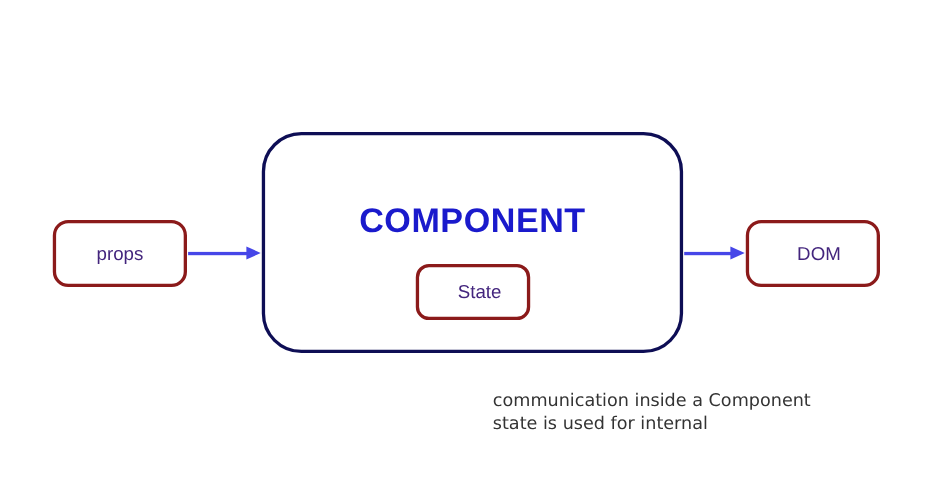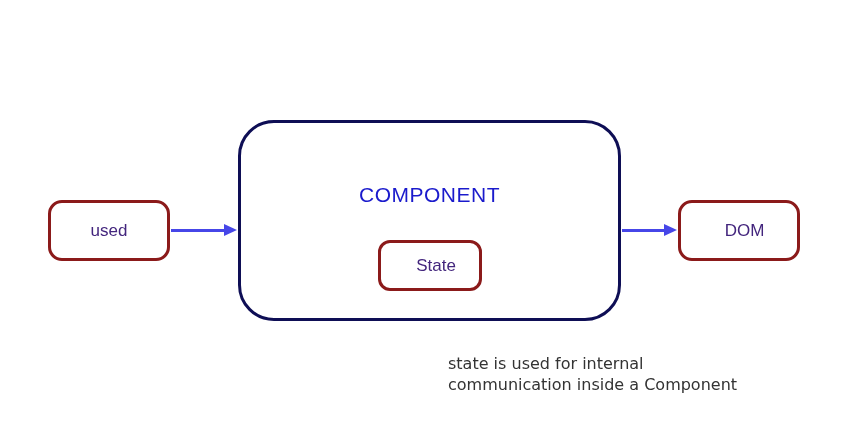--- a/index.html
+++ b/index.html
@@ -43,22 +43,22 @@
     left:238px;top:120px;width:383px;height:201px;
     background:var(--background);
     border:3px solid var(--component-border-navy);
     border-radius:36px;
   }
   .component-title{
     position:absolute;
     left:238px;top:183px;width:383px;
     text-align:center;
     color:var(--component-title-blue);
-    font-size:21px;
-    font-weight:normal;
+    font-size:31px;
+    font-weight:bold;
     letter-spacing:0.5px;
   }
   .node-state{
     left:378px;top:240px;width:104px;height:51px;
     border-radius:12px;
     padding-left:12px;
   }
   .arrow-line{
     position:absolute;
     height:3px;
@@ -84,38 +84,38 @@
     line-height:21px;
     white-space:nowrap;
   }
 </style>
 </head>
 <body>
 
 <div class="canvas">
 
   <div class="node node-props">
-    <span>used</span>
+    <span>props</span>
   </div>
 
   <div class="arrow-line arrow1-line"></div>
   <div class="arrow-head arrow1-head"></div>
 
   <div class="component-box"></div>
   <div class="component-title">COMPONENT</div>
 
   <div class="node node-state">
     <span>State</span>
   </div>
 
   <div class="arrow-line arrow2-line"></div>
   <div class="arrow-head arrow2-head"></div>
 
   <div class="node node-dom">
     <span>DOM</span>
   </div>
 
   <div class="caption">
+    <div>communication inside a Component</div>
     <div>state is used for internal</div>
-    <div>communication inside a Component</div>
   </div>
 
 </div>
 
 </body></html>

